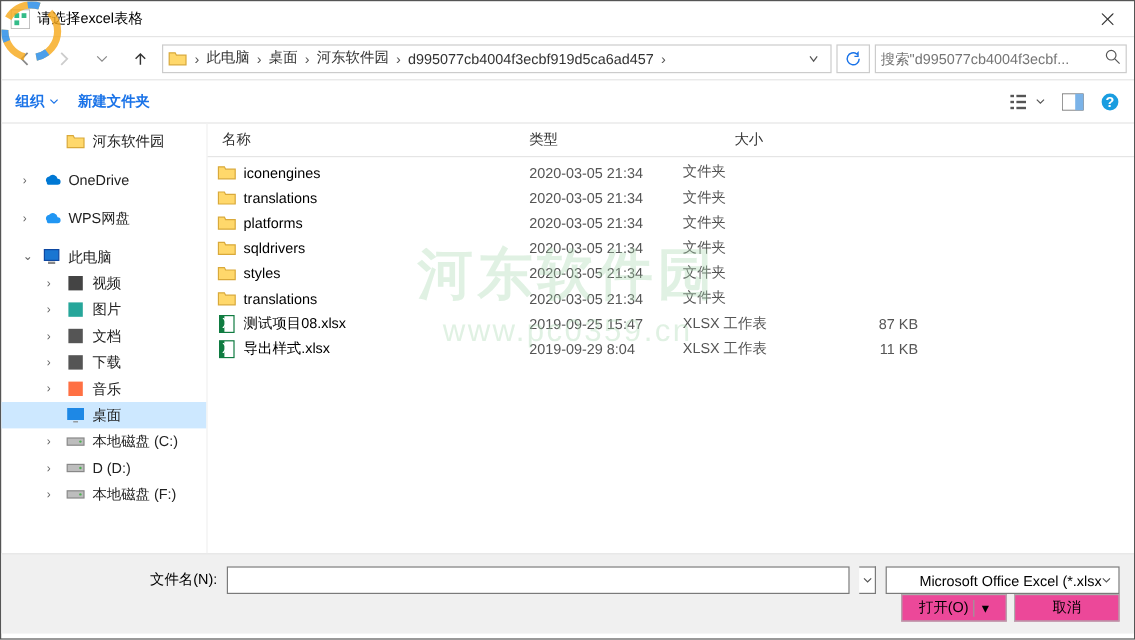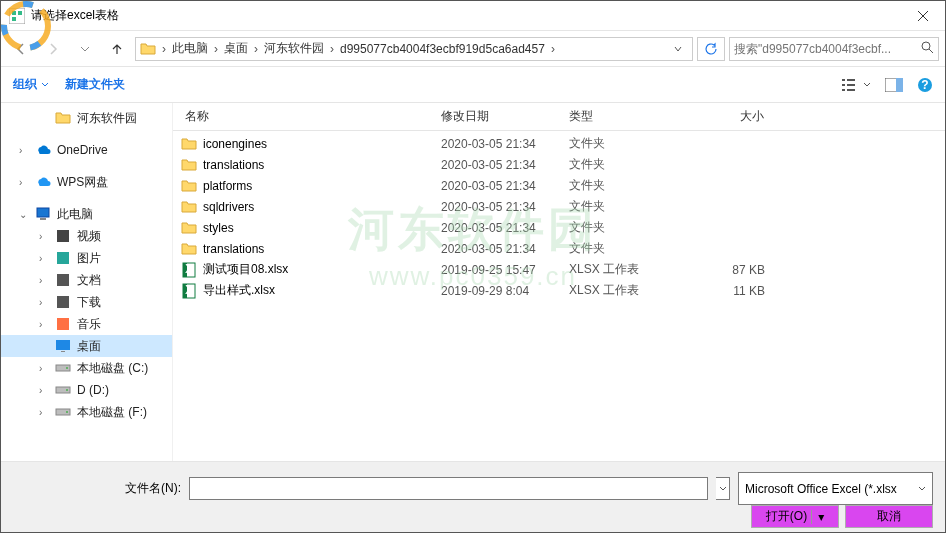--- a/index.html
+++ b/index.html
@@ -50,23 +50,23 @@
 .file-cell-name { width: 256px; display: flex; align-items: center; gap: 6px; padding-left: 8px; }
 .file-cell-date { width: 128px; color: #555; padding-left: 12px; }
 .file-cell-type { width: 104px; color: #555; padding-left: 12px; }
 .file-cell-size { width: 120px; color: #555; text-align: right; padding-right: 16px; }
 
 .footer { border-top: 1px solid #e5e5e5; padding: 10px 12px; background: #f0f0f0; }
 .footer-row1 { display: flex; align-items: center; gap: 8px; }
 .filename-label { width: 168px; text-align: right; }
 .filename-input { flex: 1; height: 23px; border: 1px solid #7a7a7a; padding: 0 4px; outline: none; }
 .filename-dropdown { width: 14px; height: 23px; border: 1px solid #7a7a7a; border-left: none; display: flex; align-items: center; justify-content: center; background: #fff; cursor: pointer; }
-.filetype-select { width: 195px; height: 33px; border: 1px solid #7a7a7a; display: flex; align-items: center; justify-content: space-between; padding: 0 6px; background: #fff; cursor: pointer; }
+.filetype-select { width: 195px; height: 23px; border: 1px solid #7a7a7a; display: flex; align-items: center; justify-content: flex-end; padding: 0 6px; background: #fff; cursor: pointer; }
 .footer-row2 { display: flex; justify-content: flex-end; gap: 6px; }
-.footer-btn { width: 88px; height: 23px; border: 1px solid #adadad; background: #d946ef; cursor: pointer; display: flex; align-items: center; justify-content: center; gap: 4px; }
+.footer-btn { width: 88px; height: 23px; border: 1px solid #adadad; background: #ec4899; cursor: pointer; display: flex; align-items: center; justify-content: center; gap: 4px; }
 
 .watermark { position: absolute; left: 50%; top: 46%; transform: translate(-50%,-50%); pointer-events: none; opacity: 0.35; text-align: center; }
 .wm-line1 { font-size: 46px; font-weight: bold; color: #a8d8b0; letter-spacing: 4px; }
 .wm-line2 { font-size: 26px; color: #a8d8b0; letter-spacing: 2px; }
 .corner-logo { position: absolute; left: 0; top: 0; width: 60px; height: 60px; pointer-events: none; opacity: 0.8; }
 </style>
 </head>
 <body>
 
 <svg class="corner-logo" viewBox="0 0 60 60">
@@ -284,21 +284,20 @@
         <svg class="nav-icon" viewBox="0 0 16 16">
           <rect x="1" y="5" width="14" height="6" fill="#bdbdbd" stroke="#888"></rect>
           <circle cx="12" cy="8" r="1" fill="#4caf50"></circle>
         </svg>
         <span>本地磁盘 (F:)</span>
       </div>
     </div>
   <div class="filelist">
     <div class="filelist-header">
       <div class="col col-name">名称</div>
-      <div class="col col-date">修改日期</div>
       <div class="col col-type">类型</div>
       <div class="col col-size">大小</div>
     </div>
     <div class="filelist-body" id="filelist-body">
         <div class="file-row">
           <div class="file-cell-name">
             <svg class="nav-icon" viewBox="0 0 16 16">
               <path d="M1 3h5l1 2h8v8H1z" fill="#ffd86b" stroke="#d9a93a"></path>
             </svg>
             <span>iconengines</span>

